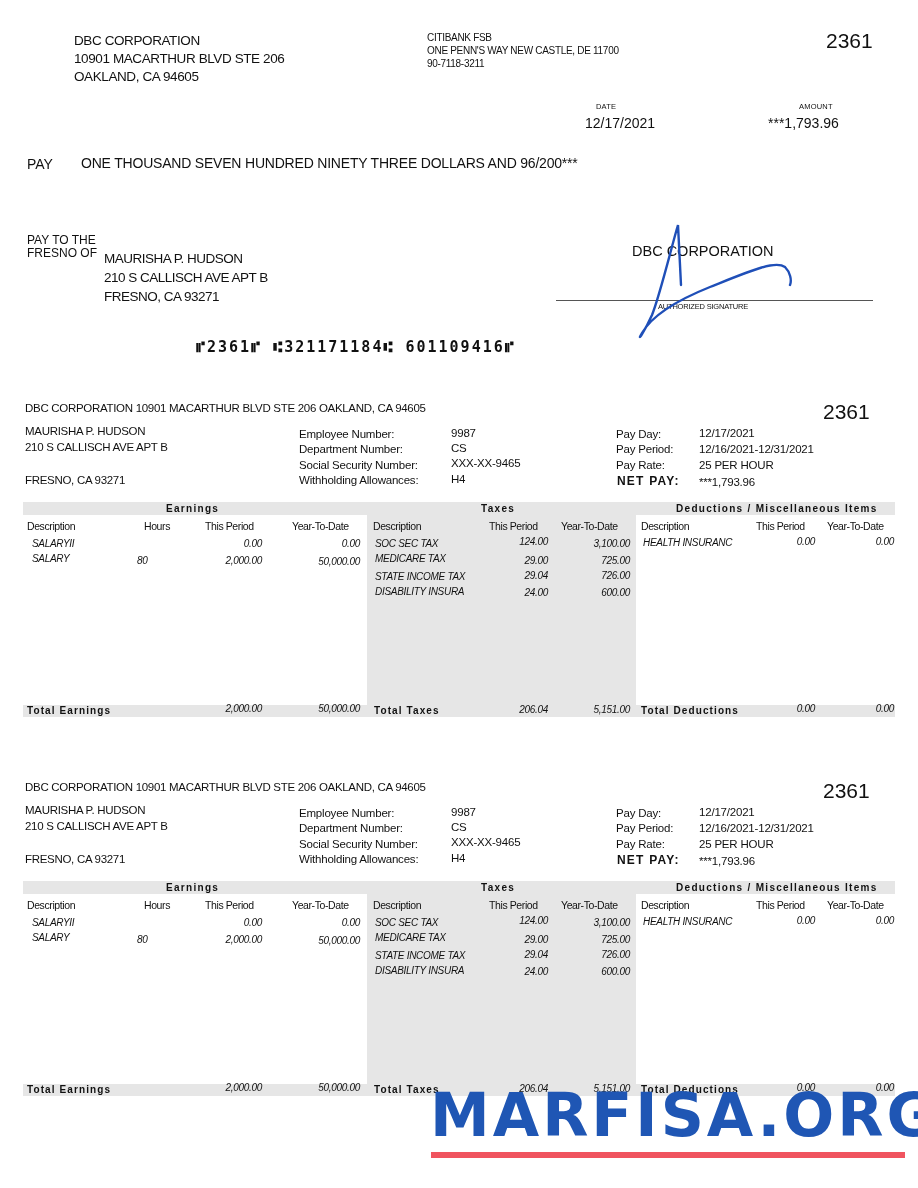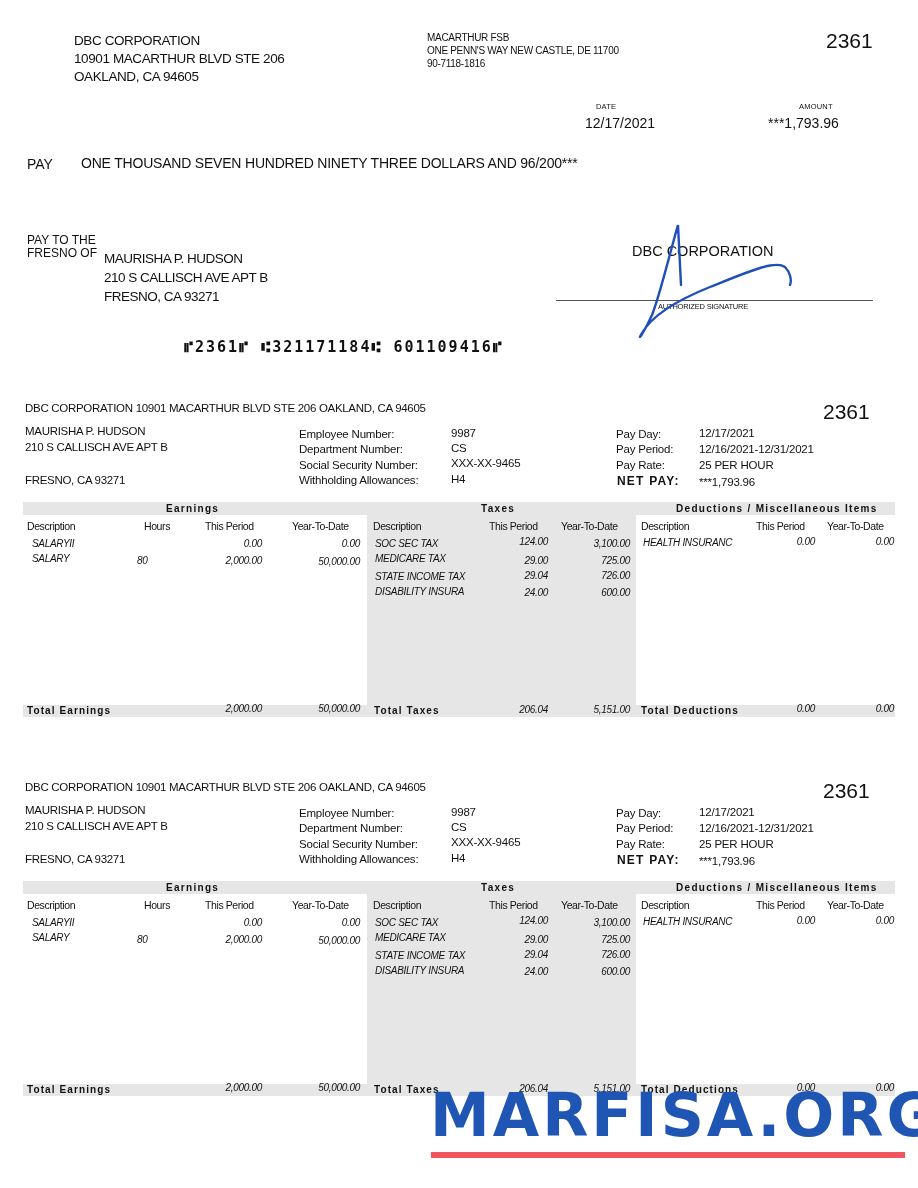--- a/index.html
+++ b/index.html
@@ -43,23 +43,23 @@
   .wm-bar { position: absolute; left: 431px; top: 1152px; width: 474px; height: 6px; background: #f0545f; }
 </style>
 </head>
 <body>
 
 <div>
   <div class="abs co-line" style="left:74px; top:32px;">DBC CORPORATION</div>
   <div class="abs co-line" style="left:74px; top:50px;">10901 MACARTHUR BLVD STE 206</div>
   <div class="abs co-line" style="left:74px; top:68px;">OAKLAND, CA 94605</div>
 
-  <div class="abs bank-line" style="left:427px; top:31px;">MACARTHUR FSB</div>
+  <div class="abs bank-line" style="left:427px; top:31px;">CITIBANK FSB</div>
   <div class="abs bank-line" style="left:427px; top:44px;">ONE PENN'S WAY  NEW CASTLE, DE 11700</div>
-  <div class="abs bank-line" style="left:427px; top:57px;">90-7118-1816</div>
+  <div class="abs bank-line" style="left:427px; top:57px;">90-7118-3211</div>
 
   <div class="abs check-no" style="left:826px; top:29px;">2361</div>
 
   <div class="abs small-cap" style="left:596px; top:102px;">DATE</div>
   <div class="abs date-val" style="left:585px; top:115px;">12/17/2021</div>
   <div class="abs small-cap" style="left:799px; top:102px;">AMOUNT</div>
   <div class="abs amt-val" style="left:768px; top:115px;">***1,793.96</div>
 
   <div class="abs pay-lbl" style="left:27px; top:156px;">PAY</div>
   <div class="abs pay-words" style="left:81px; top:155px;">ONE THOUSAND SEVEN HUNDRED NINETY THREE DOLLARS AND 96/200***</div>
@@ -72,21 +72,21 @@
   <div class="abs payee-line" style="left:104px; top:288px;">FRESNO, CA 93271</div>
 
   <div class="abs sig-co" style="left:632px; top:243px;">DBC CORPORATION</div>
   <div class="abs sig-line" style="left:556px; top:300px; width:317px;"></div>
   <div class="abs auth-sig" style="left:658px; top:302px;">AUTHORIZED SIGNATURE</div>
 
   <svg class="abs" style="left:630px; top:215px;" width="180" height="125" viewBox="0 0 180 125">
     <path d="M 51 70 L 48 10 C 42 30 30 80 22 100 C 14 118 6 128 12 118 C 20 104 40 88 80 72 C 120 56 145 45 155 52 C 160 57 162 65 160 70" fill="none" stroke="#1f4fb8" stroke-width="2.4" stroke-linecap="round"></path>
   </svg>
 
-  <div class="abs micr" style="left:184px; top:338px;">⑈2361⑈ ⑆321171184⑆ 601109416⑈</div>
+  <div class="abs micr" style="left:196px; top:338px;">⑈2361⑈ ⑆321171184⑆ 601109416⑈</div>
 </div>
 
 <div class="stub" style="top:395px;">
   <div class="abs stub-co" style="left:25px; top:7px;">DBC CORPORATION 10901 MACARTHUR BLVD STE 206 OAKLAND, CA 94605</div>
   <div class="abs stub-no" style="left:823px; top:5px;">2361</div>
 
   <div class="abs stub-txt" style="left:25px; top:28px;">MAURISHA P. HUDSON</div>
   <div class="abs stub-txt" style="left:25px; top:44px;">210 S CALLISCH AVE APT B</div>
   <div class="abs stub-txt" style="left:25px; top:77px;">FRESNO, CA 93271</div>
 

